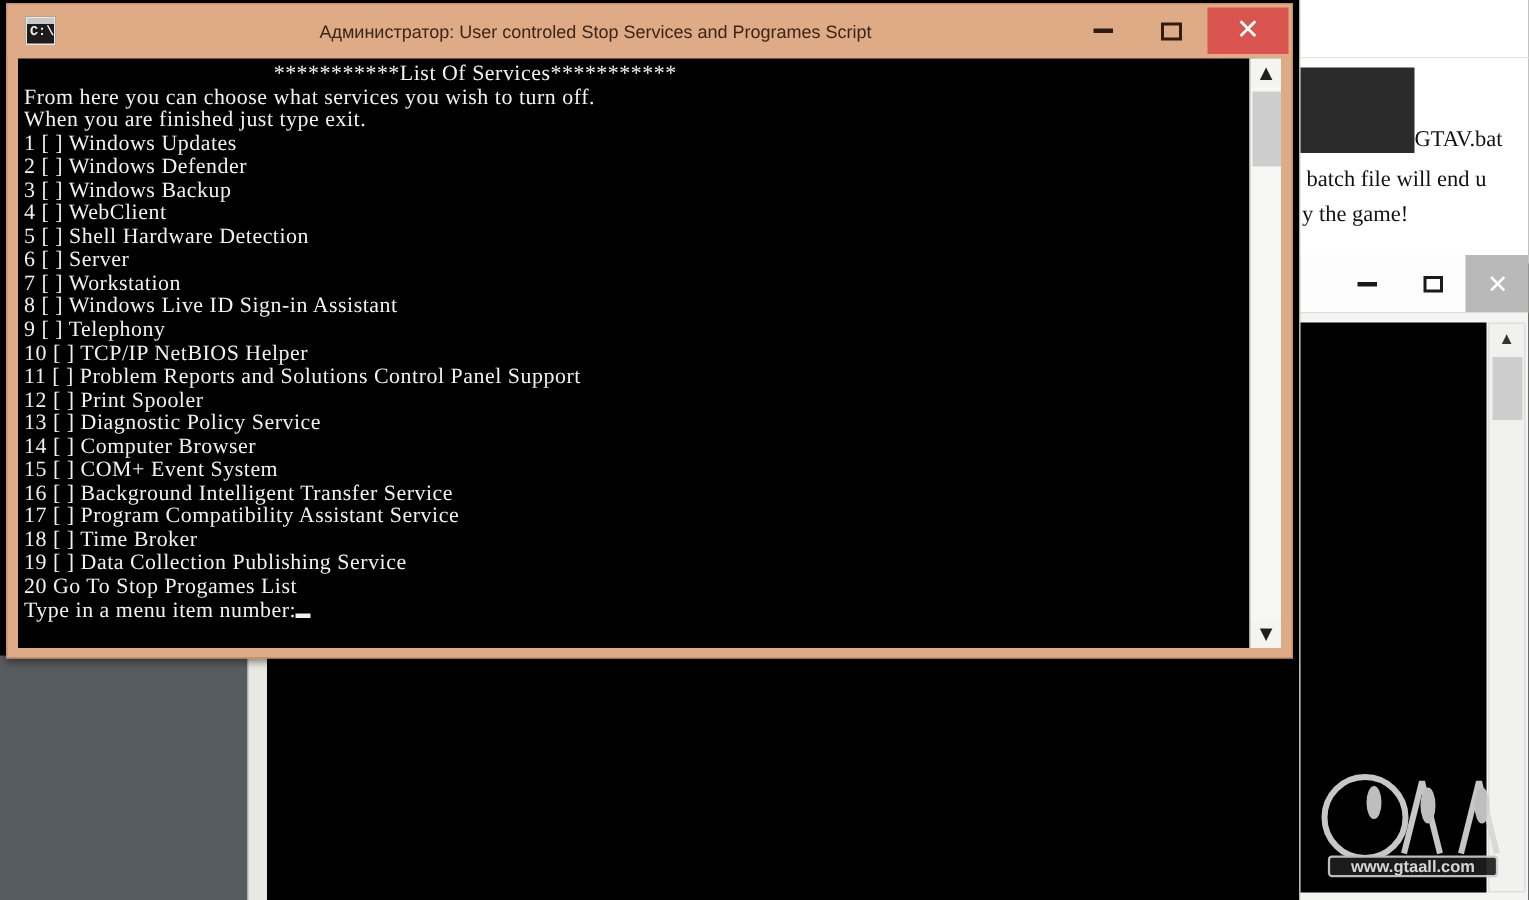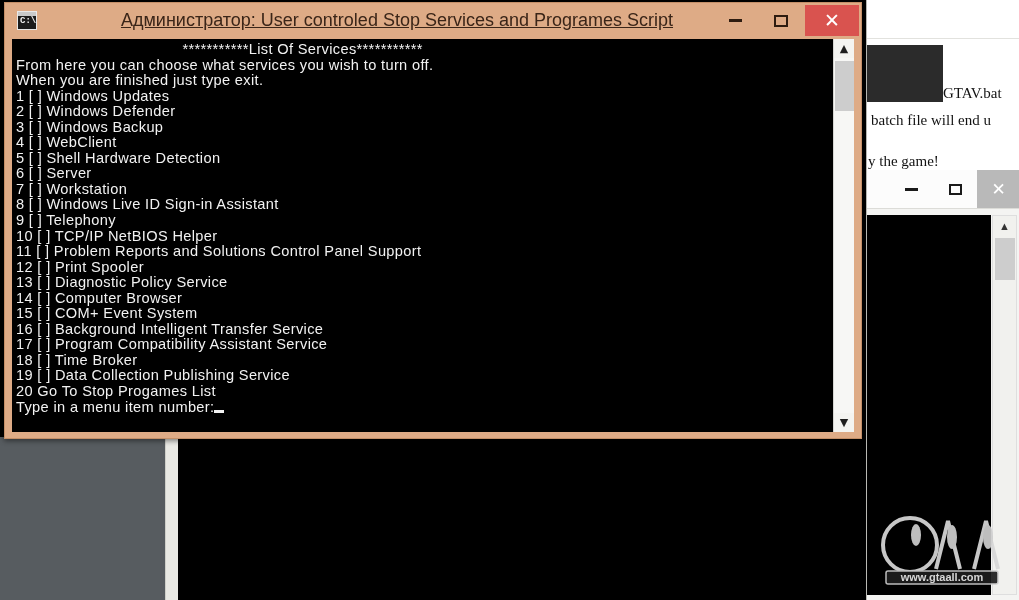--- a/index.html
+++ b/index.html
@@ -72,21 +72,21 @@
   .doc-line {
     position: absolute;
     font-family: "Liberation Serif", serif;
     font-size: 15px;
     color: #121212;
     white-space: nowrap;
     letter-spacing: 0px;
   }
   #doc-line-1 { left: 76px; top: 46px; }
   #doc-line-2 { left: 4px;  top: 73px; text-align: right; }
-  #doc-line-3 { left: 1px;  top: 114px; }
+  #doc-line-3 { left: 1px;  top: 96px; }
 
   
   #bg-window-console {
     position: absolute;
     left: 866px;
     top: 170px;
     width: 153px;
     height: 430px;
     background: #f0f0f0;
     border-left: 1px solid #b9b9b4;
@@ -212,26 +212,25 @@
     font-size: 9px;
     color: #f2f2f2;
     line-height: 1;
     padding: 0 0 3px 2px;
     font-weight: bold;
   }
   #window-title {
     width: 100%;
     text-align: center;
     font-family: "Liberation Sans", sans-serif;
-    font-size: 18px;
+    font-size: 12px;
     color: #3a2518;
     white-space: nowrap;
     padding-right: 72px;
     box-sizing: border-box;
-    text-decoration: underline;
   }
   .win-btn {
     position: absolute;
     top: 2px;
     height: 31px;
     display: flex;
     align-items: center;
     justify-content: center;
     cursor: default;
   }
@@ -257,21 +256,21 @@
     left: 7px;
     top: 36px;
     right: 7px;
     bottom: 6px;
     background: #000000;
     display: flex;
   }
   #console-text {
     flex: 1 1 auto;
     padding: 3px 0 0 4px;
-    font-family: Liberation Sans, sans-serif;
+    font-family: Liberation Serif, serif;
     font-size: 14.6px;
     line-height: 15.55px;
     color: #f2f2f2;
     white-space: pre;
     overflow: hidden;
     letter-spacing: 0.35px;
   }
   #console-text .title-line {
     padding-left: 11.4em;
   }

